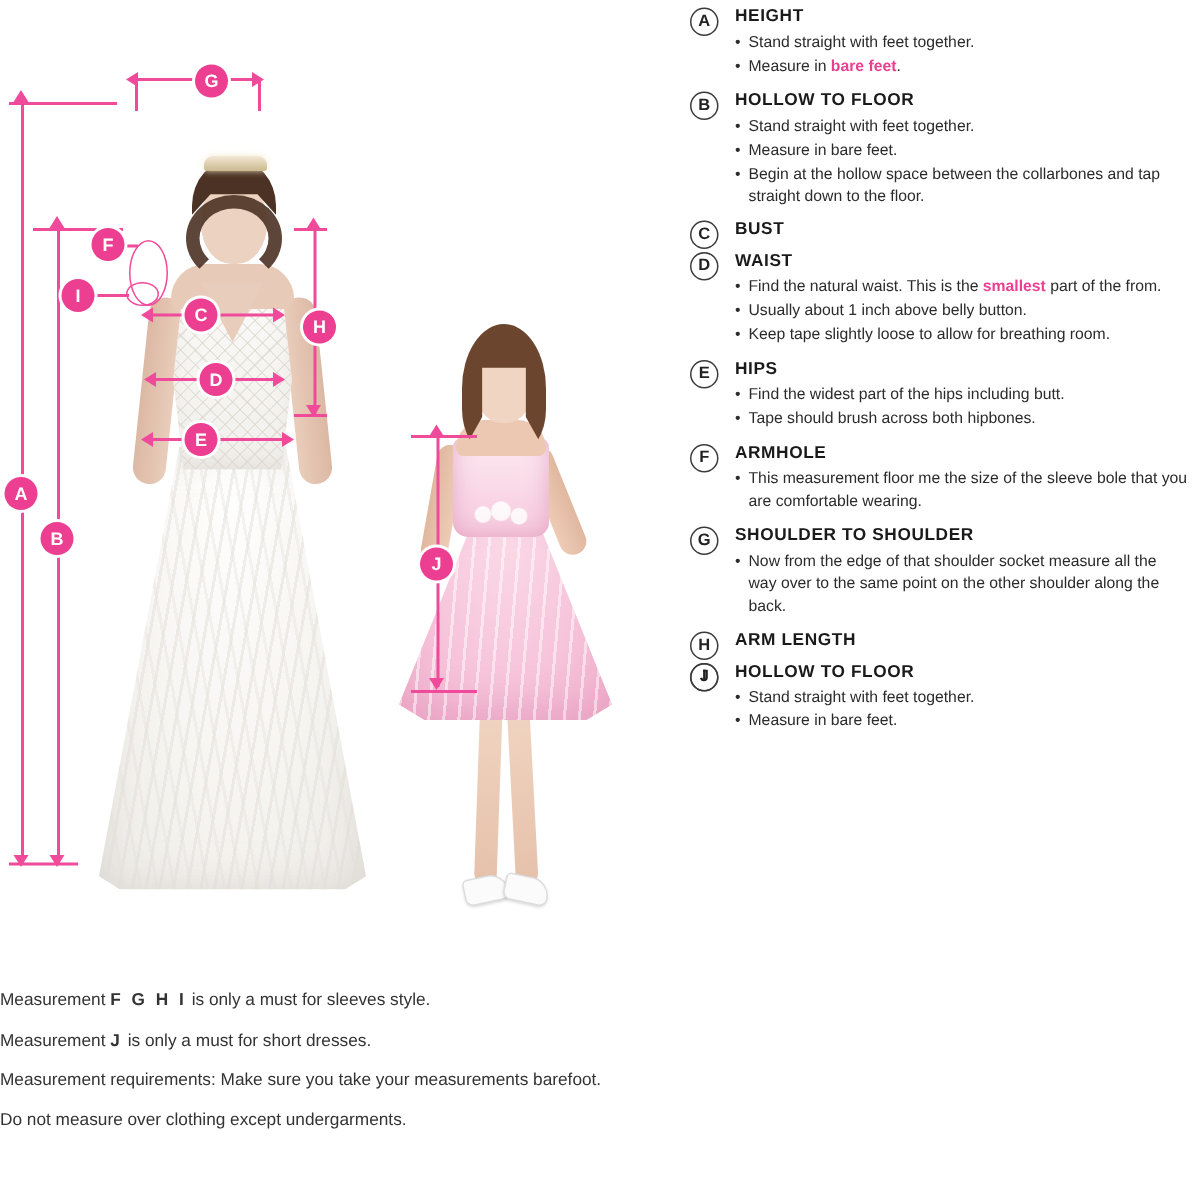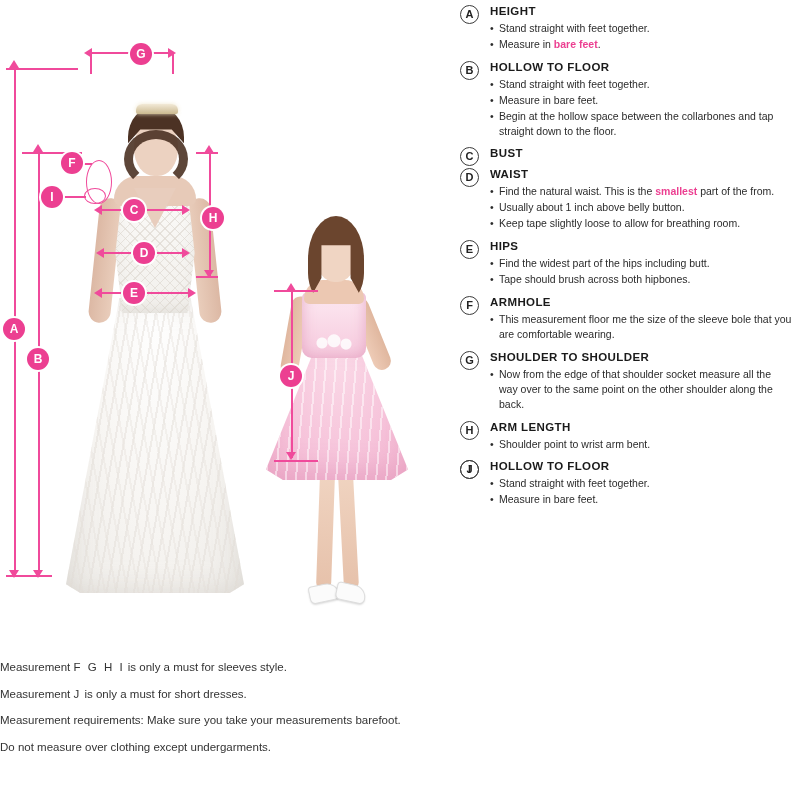--- a/index.html
+++ b/index.html
@@ -272,21 +272,21 @@
     width: 440px;
     font-size: 11.5px;
     color: #333;
     line-height: 1.35;
   }
   #notes .note {
     margin: 0 0 11px 0;
     white-space: nowrap;
   }
   #notes .bold-letters {
-    font-weight: normal;
+    font-weight: bold;
     letter-spacing: 2px;
   }
 
   
   #right-panel {
     position: absolute;
     left: 460px; top: 0;
     width: 340px; height: 800px;
     padding: 4px 8px 0 0;
   }
@@ -498,23 +498,20 @@
         <div class="entry">
           <div class="badge-r">G</div>
           <h3>SHOULDER TO SHOULDER</h3>
           <ul>
             <li><span>Now from the edge of that shoulder socket measure all the way over to the same point on the other shoulder along the back.</span></li>
           </ul>
         </div>
         <div class="entry">
           <div class="badge-r">H</div>
           <h3>ARM LENGTH</h3>
-          <ul>
-            <li><span>Shoulder point to wrist arm bent.</span></li>
-          </ul>
         </div>
         <div class="entry">
           <div class="badge-r">I</div>
         </div>
         <div class="entry">
           <div class="badge-r">J</div>
           <h3>HOLLOW TO FLOOR</h3>
           <ul>
             <li><span>Stand straight with feet together.</span></li>
             <li><span>Measure in bare feet.</span></li>

